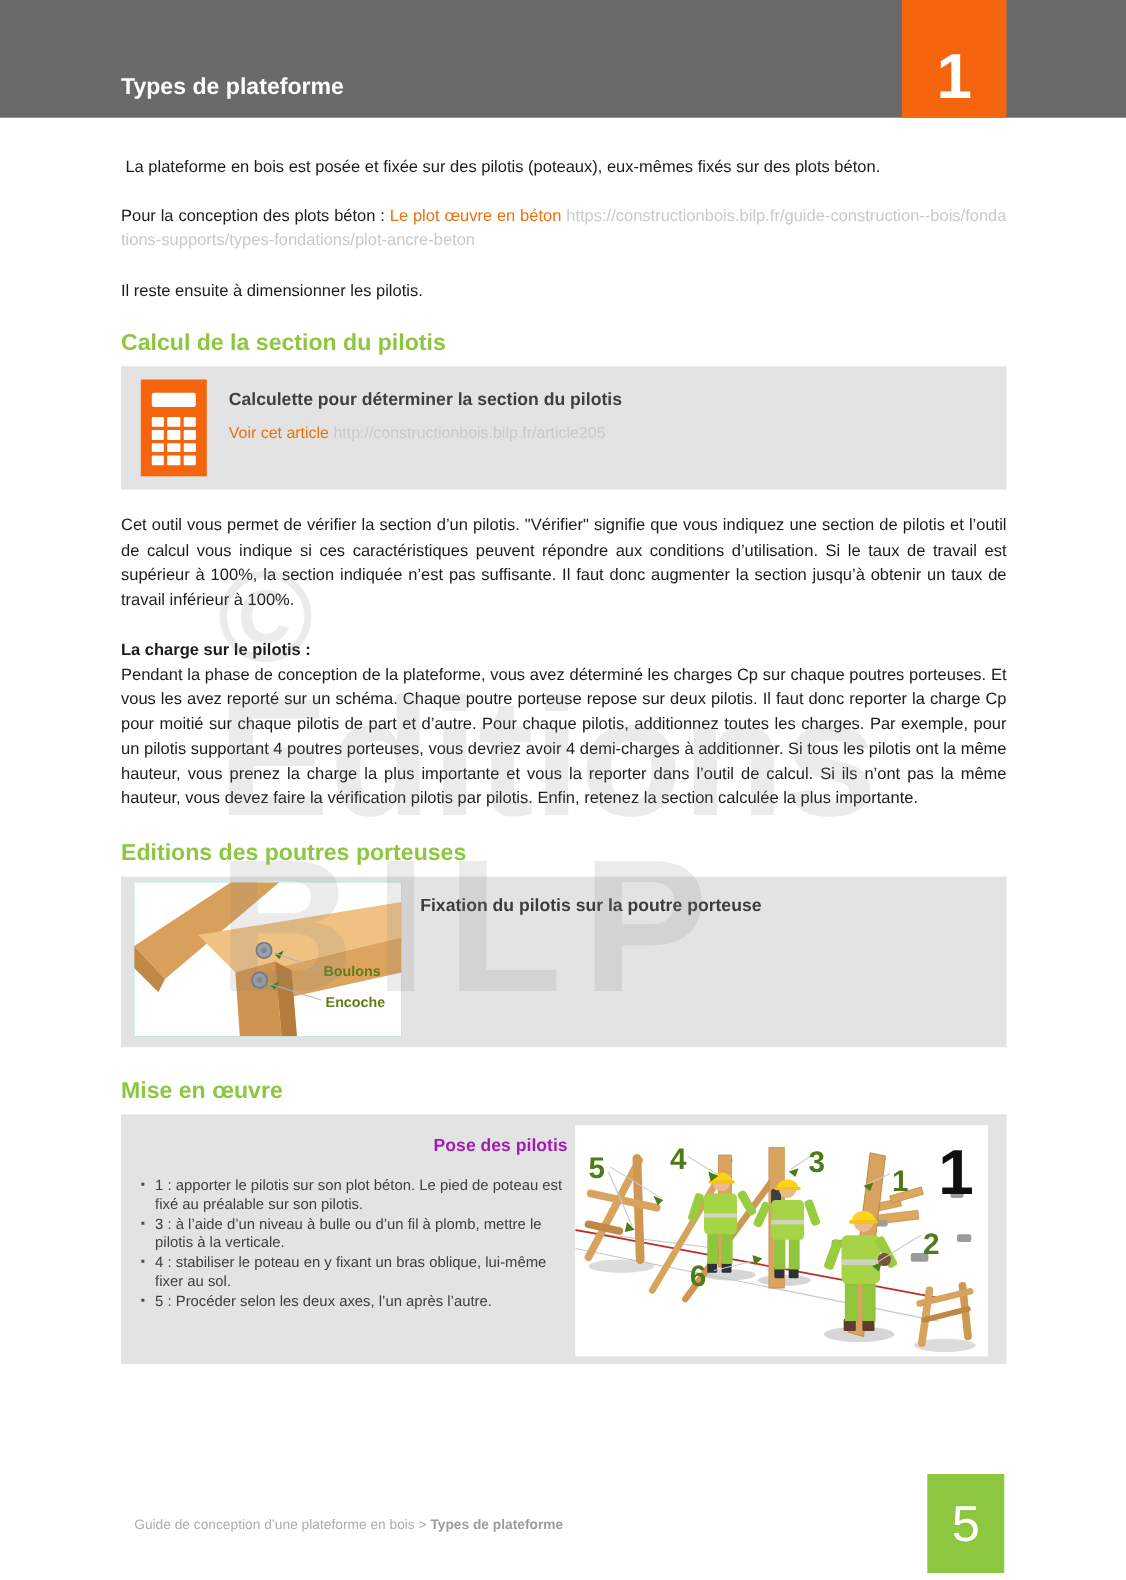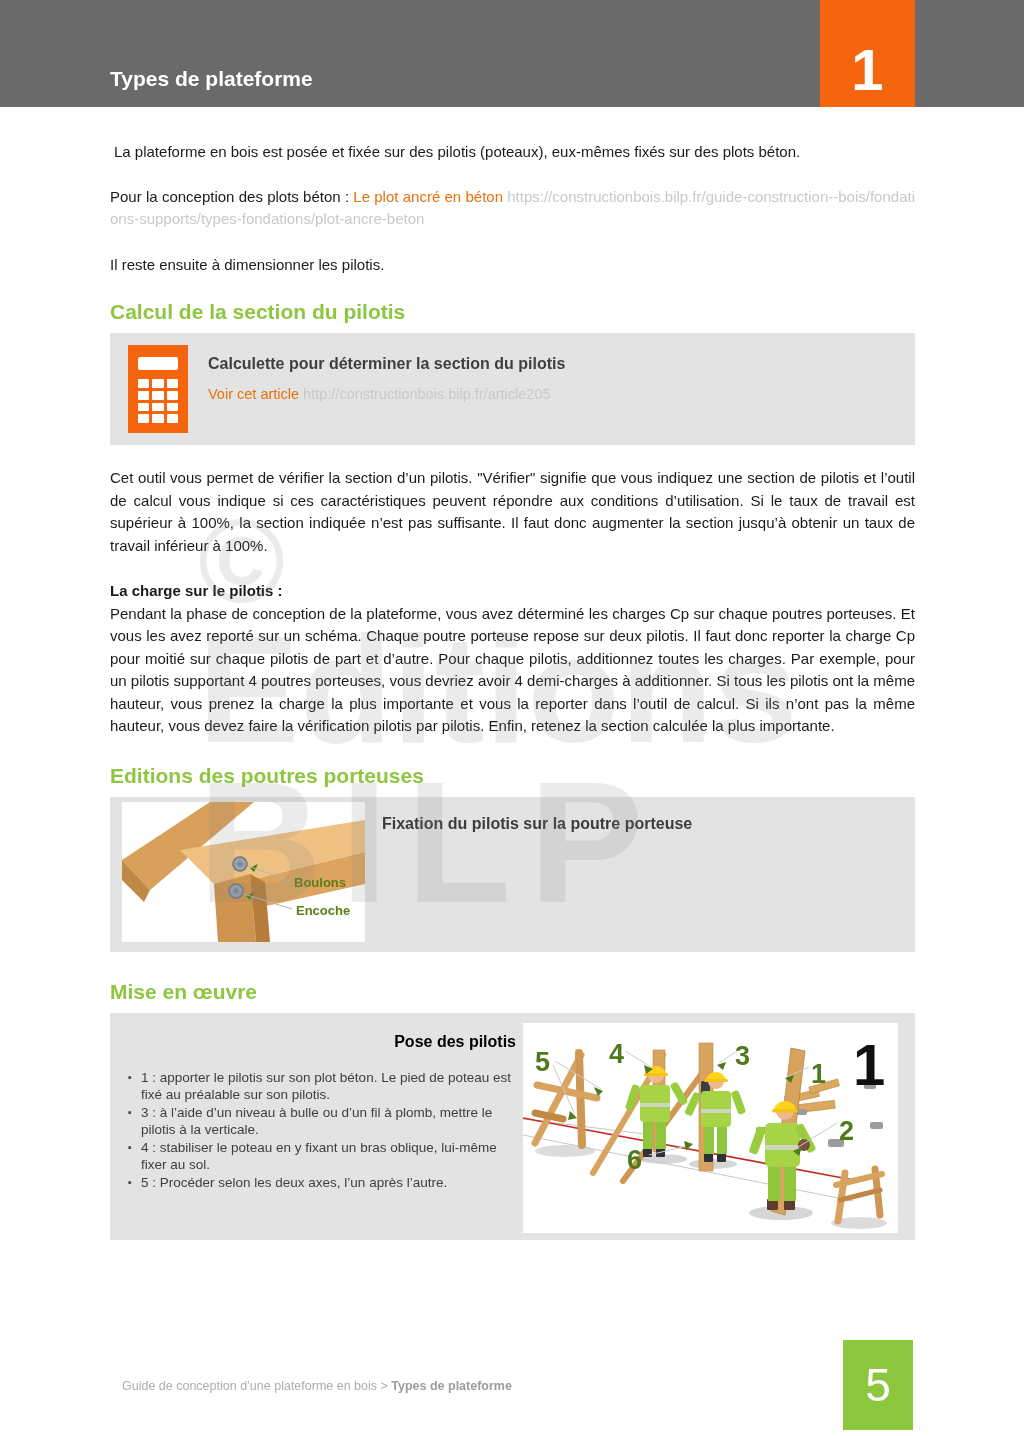--- a/index.html
+++ b/index.html
@@ -35,21 +35,21 @@
   .card-calc-title{position:absolute;left:98px;top:22px;font-size:16px;font-weight:bold;color:#3f3f3f;}
   .card-calc-link{position:absolute;left:98px;top:53px;font-size:14.5px;}
   .p4{margin-top:22px;}
   .charge-label{margin-top:23px;font-size:15px;font-weight:bold;}
   .p5{margin-top:0;}
   .card-fix{height:155px;margin-top:9px;}
   .fix-image{position:absolute;left:12px;top:5px;width:243px;height:140px;background:#5eead4;text-decoration:underline;}
   .fix-title{position:absolute;left:272px;top:18px;font-size:16px;font-weight:bold;color:#3c3c3c;}
   .fix-body{position:absolute;left:272px;top:48px;width:492px;font-size:14.5px;line-height:30px;color:#4a4a4a;text-align:left;}
   .card-pose{height:227px;margin-top:9px;}
-  .pose-title{position:absolute;left:18px;top:20px;width:388px;text-align:right;font-size:16px;font-weight:bold;color:#000000;}
+  .pose-title{position:absolute;left:18px;top:20px;width:388px;text-align:right;font-size:16px;font-weight:bold;color:#a21caf;}
   .pose-list{position:absolute;left:18px;top:56px;width:392px;margin:0;padding:0;list-style:none;}
   .pose-list li{font-size:13.5px;line-height:17px;color:#3e3e3e;padding-left:13px;position:relative;margin-bottom:1px;}
   .pose-list li::before{content:"▪";position:absolute;left:0;top:0;font-size:11px;color:#4a4a4a;}
   .pose-figure{position:absolute;left:413px;top:10px;width:375px;height:210px;background:#ffffff;}
   
   .watermark{position:absolute;left:198px;top:505px;z-index:40;pointer-events:none;
     color:rgba(130,130,130,0.16);font-weight:bold;line-height:0.95;}
   .wm1{font-size:118px;}
   .wm2{font-size:152px;}
   .wm3{font-size:172px;letter-spacing:18px;}
@@ -74,21 +74,21 @@
 <div class="watermark">
   <div class="wm1">©</div>
   <div class="wm2">Editions</div>
   <div class="wm3">BILP</div>
 </div>
 
 <div class="content">
 
   <p class="para p1">La plateforme en bois est posée et fixée sur des pilotis (poteaux), eux-mêmes fixés sur des plots béton.</p>
 
-  <p class="para p2"><span>Pour la conception des plots béton : </span><span class="link-orange">Le plot ancré en béton</span><span class="url-gray"> https://constructionbois.bilp.fr/guide-construction--bois/fondations-supports/types-fondations/plot-ancre-beton</span></p>
+  <p class="para p2"><span>Pour la conception des plots béton : </span><span class="link-orange">Le plot œuvre en béton</span><span class="url-gray"> https://constructionbois.bilp.fr/guide-construction--bois/fondations-supports/types-fondations/plot-ancre-beton</span></p>
 
   <p class="para p3">Il reste ensuite à dimensionner les pilotis.</p>
 
   <h2 class="sec-heading h-calcul">Calcul de la section du pilotis</h2>
 
   <div class="card card-calc">
     <div class="calc-icon">
       <div class="calc-screen"></div>
       <div class="calc-keys">
         <div class="calc-key"></div>

